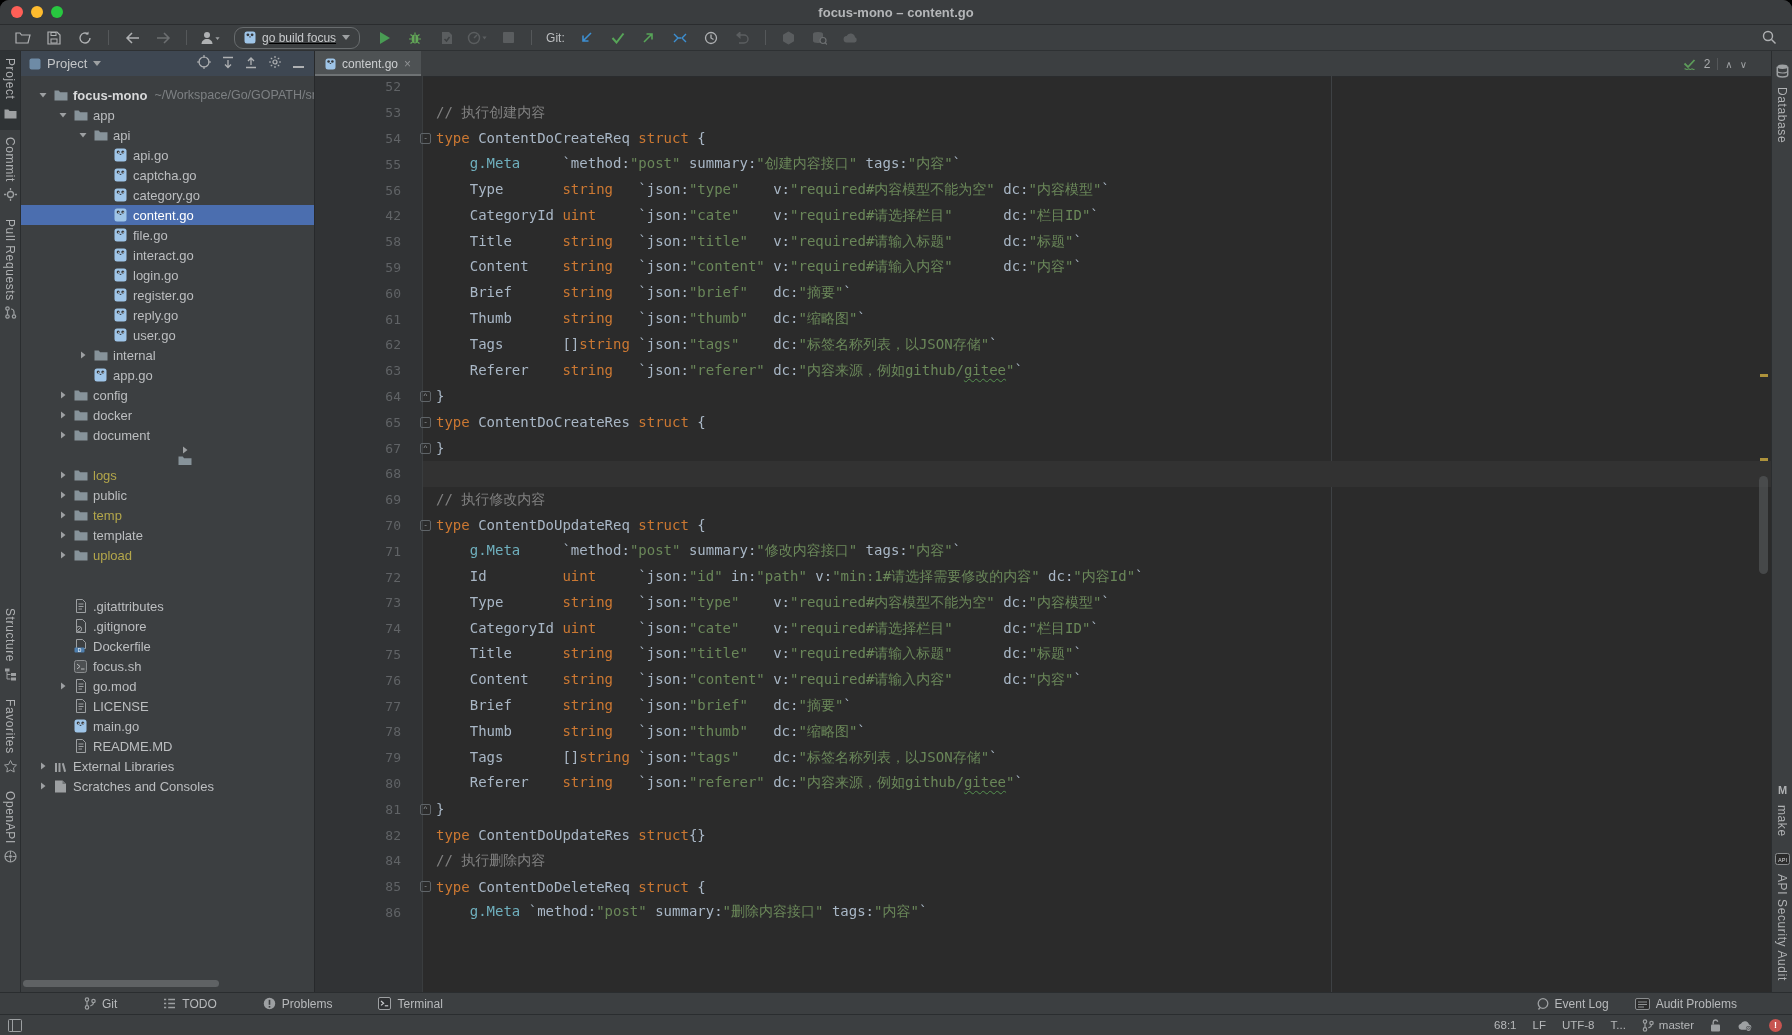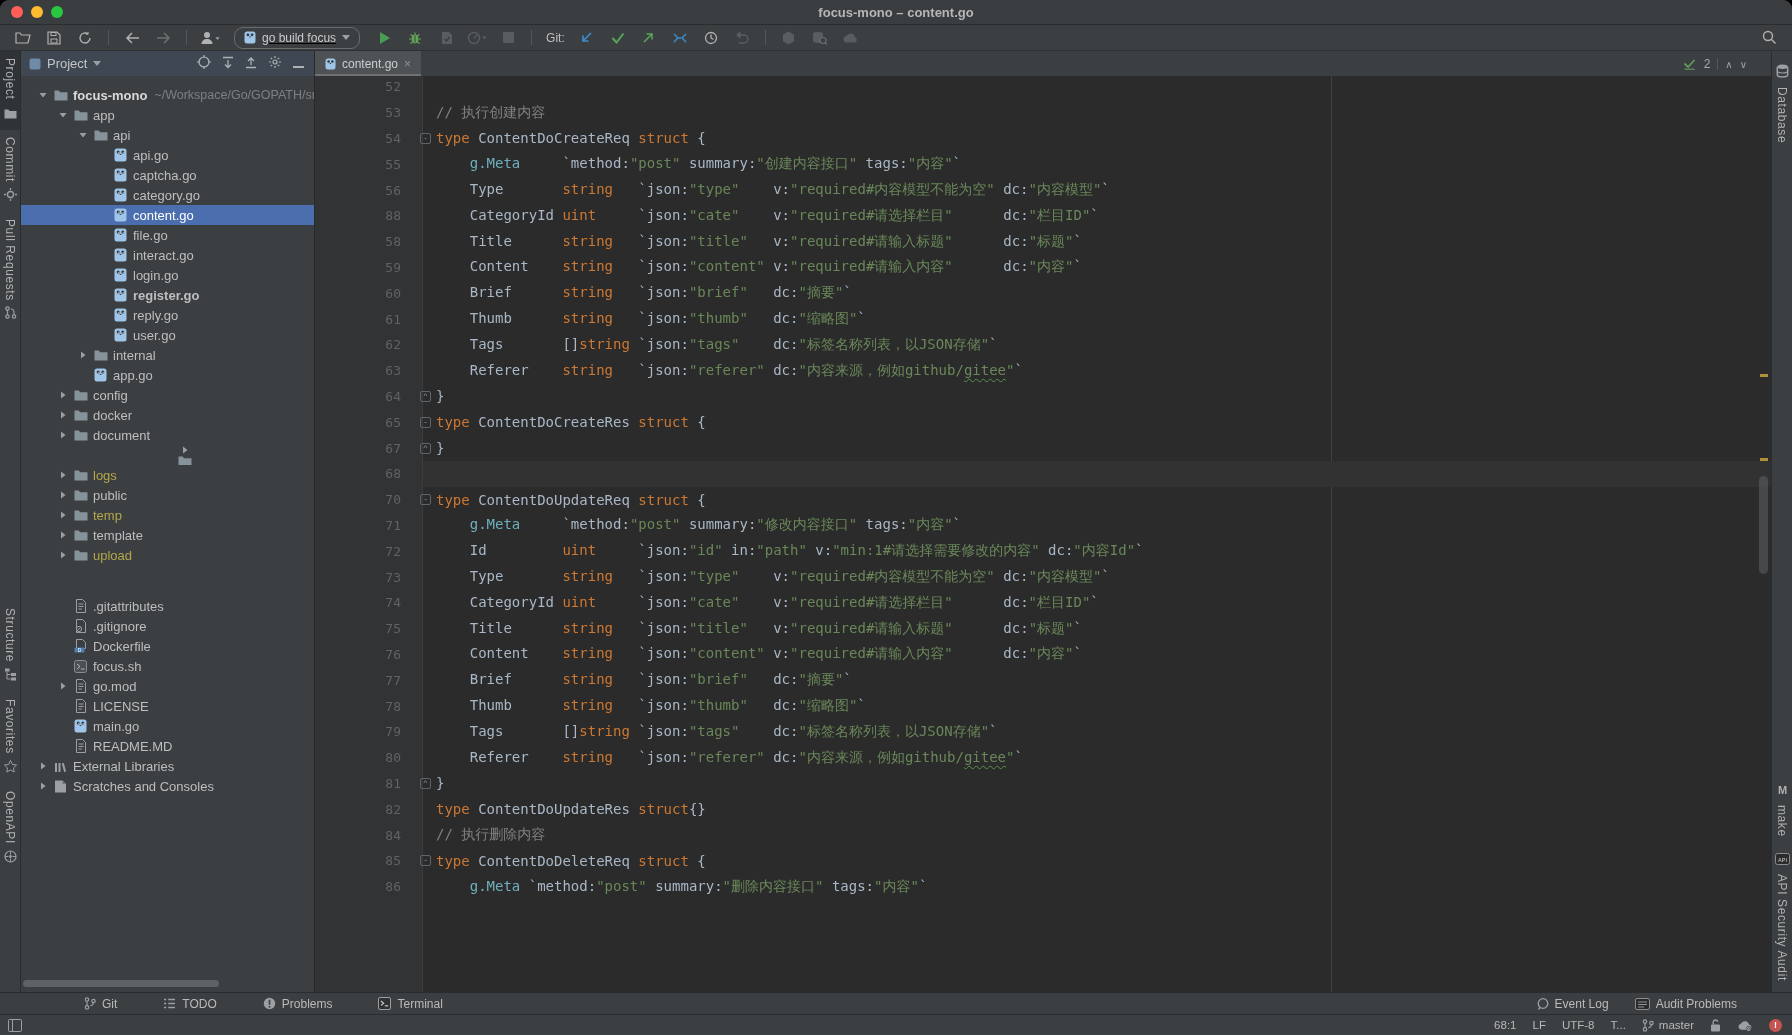--- a/index.html
+++ b/index.html
@@ -461,21 +461,21 @@
                 <rect x="0.5" y="0.5" width="12" height="13" rx="2.5" fill="#9fc5e8"></rect>
                 <circle cx="4.2" cy="4" r="1.5" fill="#35383b"></circle>
                 <circle cx="8.8" cy="4" r="1.5" fill="#35383b"></circle>
                 <circle cx="4.6" cy="4.3" r="0.5" fill="#fff"></circle>
                 <circle cx="9.2" cy="4.3" r="0.5" fill="#fff"></circle>
                 <rect x="5.7" y="5.9" width="1.6" height="1" fill="#35383b"></rect>
               </svg>
             </span>
             <span class="tlabel">login.go</span>
           </div>
-          <div class="trow" style="padding-left: 74px; font-weight: bold;">
+          <div class="trow" style="padding-left: 74px;">
             <span class="tchev"></span>
             <span class="ticon">
               <svg width="13" height="14">
                 <rect x="0.5" y="0.5" width="12" height="13" rx="2.5" fill="#9fc5e8"></rect>
                 <circle cx="4.2" cy="4" r="1.5" fill="#35383b"></circle>
                 <circle cx="8.8" cy="4" r="1.5" fill="#35383b"></circle>
                 <circle cx="4.6" cy="4.3" r="0.5" fill="#fff"></circle>
                 <circle cx="9.2" cy="4.3" r="0.5" fill="#fff"></circle>
                 <rect x="5.7" y="5.9" width="1.6" height="1" fill="#35383b"></rect>
               </svg>
@@ -815,21 +815,21 @@
               <span class="lnum">55</span>
               <span class="lfold"></span>
               <span class="ltxt"><span class="tk-d">    </span><span class="tk-m">g.Meta</span><span class="tk-d">     `method:</span><span class="tk-s">"post"</span><span class="tk-d"> summary:</span><span class="tk-s">"创建内容接口"</span><span class="tk-d"> tags:</span><span class="tk-s">"内容"</span><span class="tk-d">`</span></span>
             </div>
             <div class="cline">
               <span class="lnum">56</span>
               <span class="lfold"></span>
               <span class="ltxt"><span class="tk-d">    Type       </span><span class="tk-k">string</span><span class="tk-d">   `json:</span><span class="tk-s">"type"</span><span class="tk-d">    v:</span><span class="tk-s">"required#内容模型不能为空"</span><span class="tk-d"> dc:</span><span class="tk-s">"内容模型"</span><span class="tk-d">`</span></span>
             </div>
             <div class="cline">
-              <span class="lnum">88</span>
+              <span class="lnum">42</span>
               <span class="lfold"></span>
               <span class="ltxt"><span class="tk-d">    CategoryId </span><span class="tk-k">uint</span><span class="tk-d">     `json:</span><span class="tk-s">"cate"</span><span class="tk-d">    v:</span><span class="tk-s">"required#请选择栏目"</span><span class="tk-d">      dc:</span><span class="tk-s">"栏目ID"</span><span class="tk-d">`</span></span>
             </div>
             <div class="cline">
               <span class="lnum">58</span>
               <span class="lfold"></span>
               <span class="ltxt"><span class="tk-d">    Title      </span><span class="tk-k">string</span><span class="tk-d">   `json:</span><span class="tk-s">"title"</span><span class="tk-d">   v:</span><span class="tk-s">"required#请输入标题"</span><span class="tk-d">      dc:</span><span class="tk-s">"标题"</span><span class="tk-d">`</span></span>
             </div>
             <div class="cline">
               <span class="lnum">59</span>
@@ -874,20 +874,25 @@
               <span class="lnum">67</span>
               <span class="lfold">
                 <i class="fbox">^</i>
               </span>
               <span class="ltxt"><span class="tk-d">}</span></span>
             </div>
             <div class="cline cur">
               <span class="lnum">68</span>
               <span class="lfold"></span>
               <span class="ltxt"></span>
+            </div>
+            <div class="cline">
+              <span class="lnum">69</span>
+              <span class="lfold"></span>
+              <span class="ltxt"><span class="tk-c">// 执行修改内容</span></span>
             </div>
             <div class="cline">
               <span class="lnum">70</span>
               <span class="lfold">
                 <i class="fbox">-</i>
               </span>
               <span class="ltxt"><span class="tk-k">type</span><span class="tk-d"> ContentDoUpdateReq </span><span class="tk-k">struct</span><span class="tk-d"> {</span></span>
             </div>
             <div class="cline">
               <span class="lnum">71</span>

